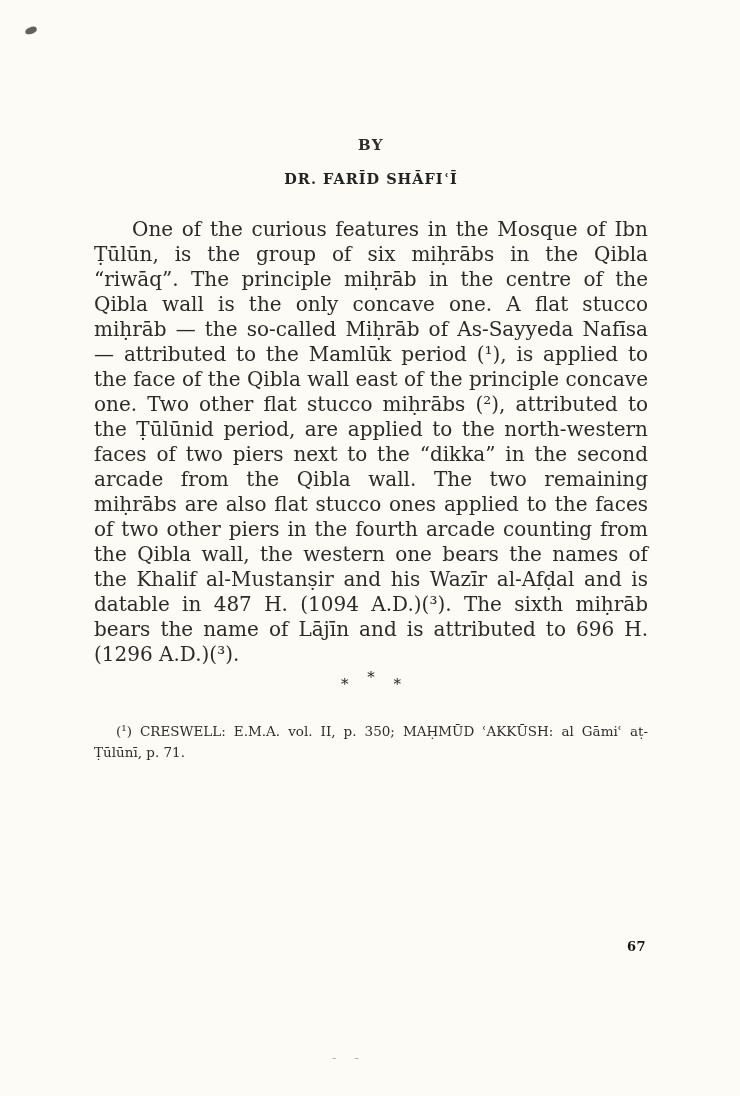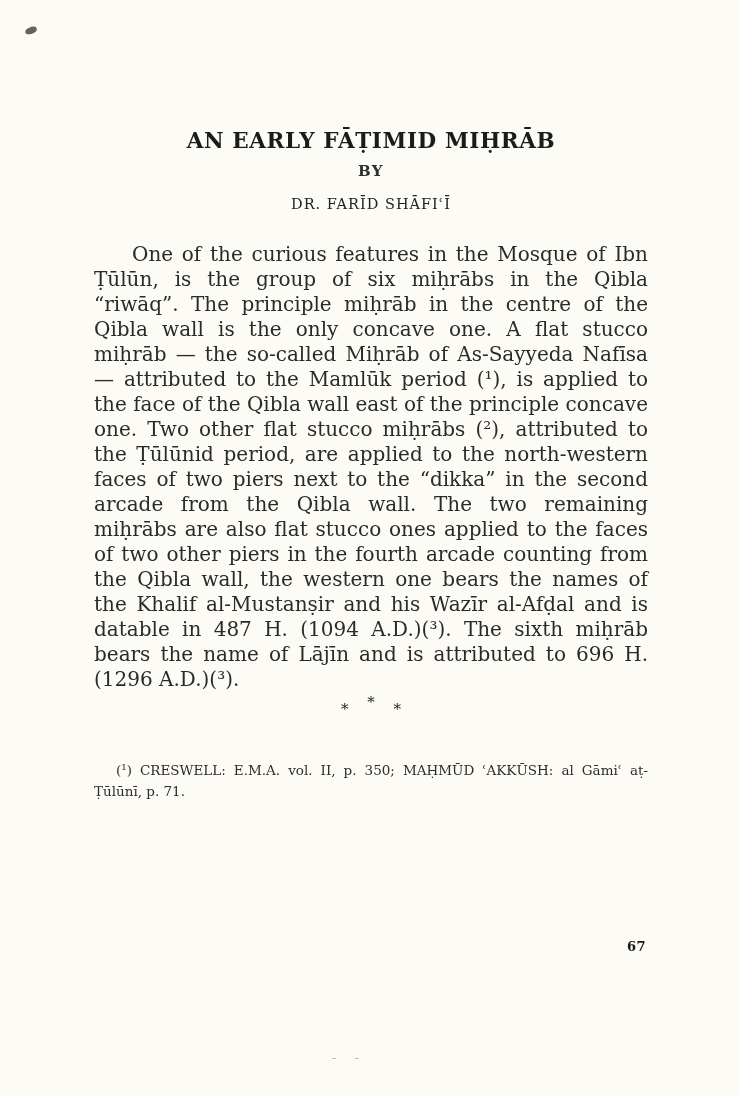--- a/index.html
+++ b/index.html
@@ -41,21 +41,21 @@
     text-align: center;
     font-size: 15px;
     font-weight: bold;
     letter-spacing: 1.5px;
     color: #2e2e2c;
   }
   .author {
     margin-top: 16px;
     text-align: center;
     font-size: 14.5px;
-    font-weight: normal;
+    font-weight: bold;
     letter-spacing: 1px;
     color: #222220;
   }
   .body-para {
     margin: 30px 0 0 0;
     font-size: 20px;
     line-height: 25px;
     text-align: justify;
     text-indent: 38px;
   }
@@ -71,21 +71,21 @@
     margin: 0 7px;
   }
   .ast.mid {
     position: relative;
     top: -7px;
   }
   .body-para.second {
     margin-top: 22px;
   }
   .footnotes {
-    margin-top: 30px;
+    margin-top: 16px;
   }
   .footnote {
     margin: 0;
     font-size: 13.5px;
     line-height: 21px;
     text-align: justify;
     text-indent: 22px;
     color: #2d2d2b;
   }
   .page-number {
@@ -120,21 +120,20 @@
 </head>
 <body>
 
 <div class="page" style="background: rgb(252, 251, 246); color: rgb(42, 42, 40);">
 
   <div class="smudge"></div>
 
   <div class="content">
 
     <h1 class="title">
-      <span class="title-line">AN EARLY FĀṬIMID MIḤRĀB</span>
     </h1>
 
     <div class="byline">BY</div>
 
     <div class="author">DR. FARĪD SHĀFIʿĪ</div>
 
     <p class="body-para">One of the curious features in the Mosque of Ibn Ṭūlūn, is the group of six miḥrābs in the Qibla “riwāq”. The principle miḥrāb in the centre of the Qibla wall is the only concave one. A flat stucco miḥrāb — the so-called Miḥrāb of As-Sayyeda Nafīsa — attributed to the Mamlūk period (¹), is applied to the face of the Qibla wall east of the principle concave one. Two other flat stucco miḥrābs (²), attributed to the Ṭūlūnid period, are applied to the north-western faces of two piers next to the “dikka” in the second arcade from the Qibla wall. The two remaining miḥrābs are also flat stucco ones applied to the faces of two other piers in the fourth arcade counting from the Qibla wall, the western one bears the names of the Khalif al-Mustanṣir and his Wazīr al-Afḍal and is datable in 487 H. (1094 A.D.)(³). The sixth miḥrāb bears the name of Lājīn and is attributed to 696 H. (1296 A.D.)(³).</p>
 
     <div class="separator">
       <span class="ast">*</span>

